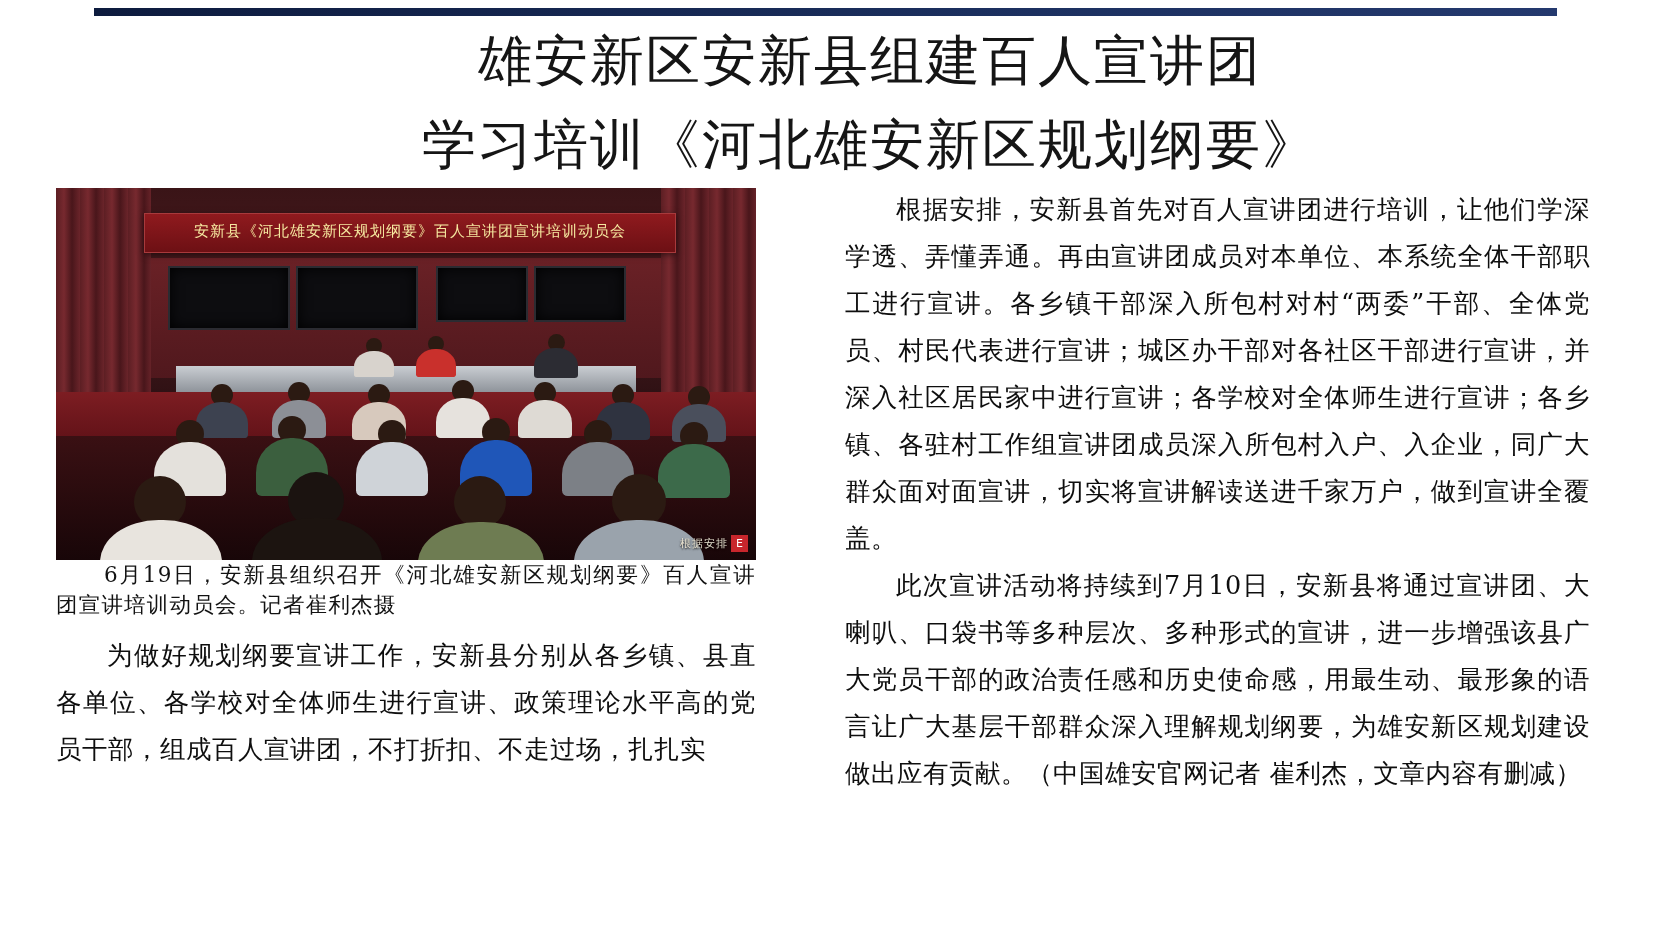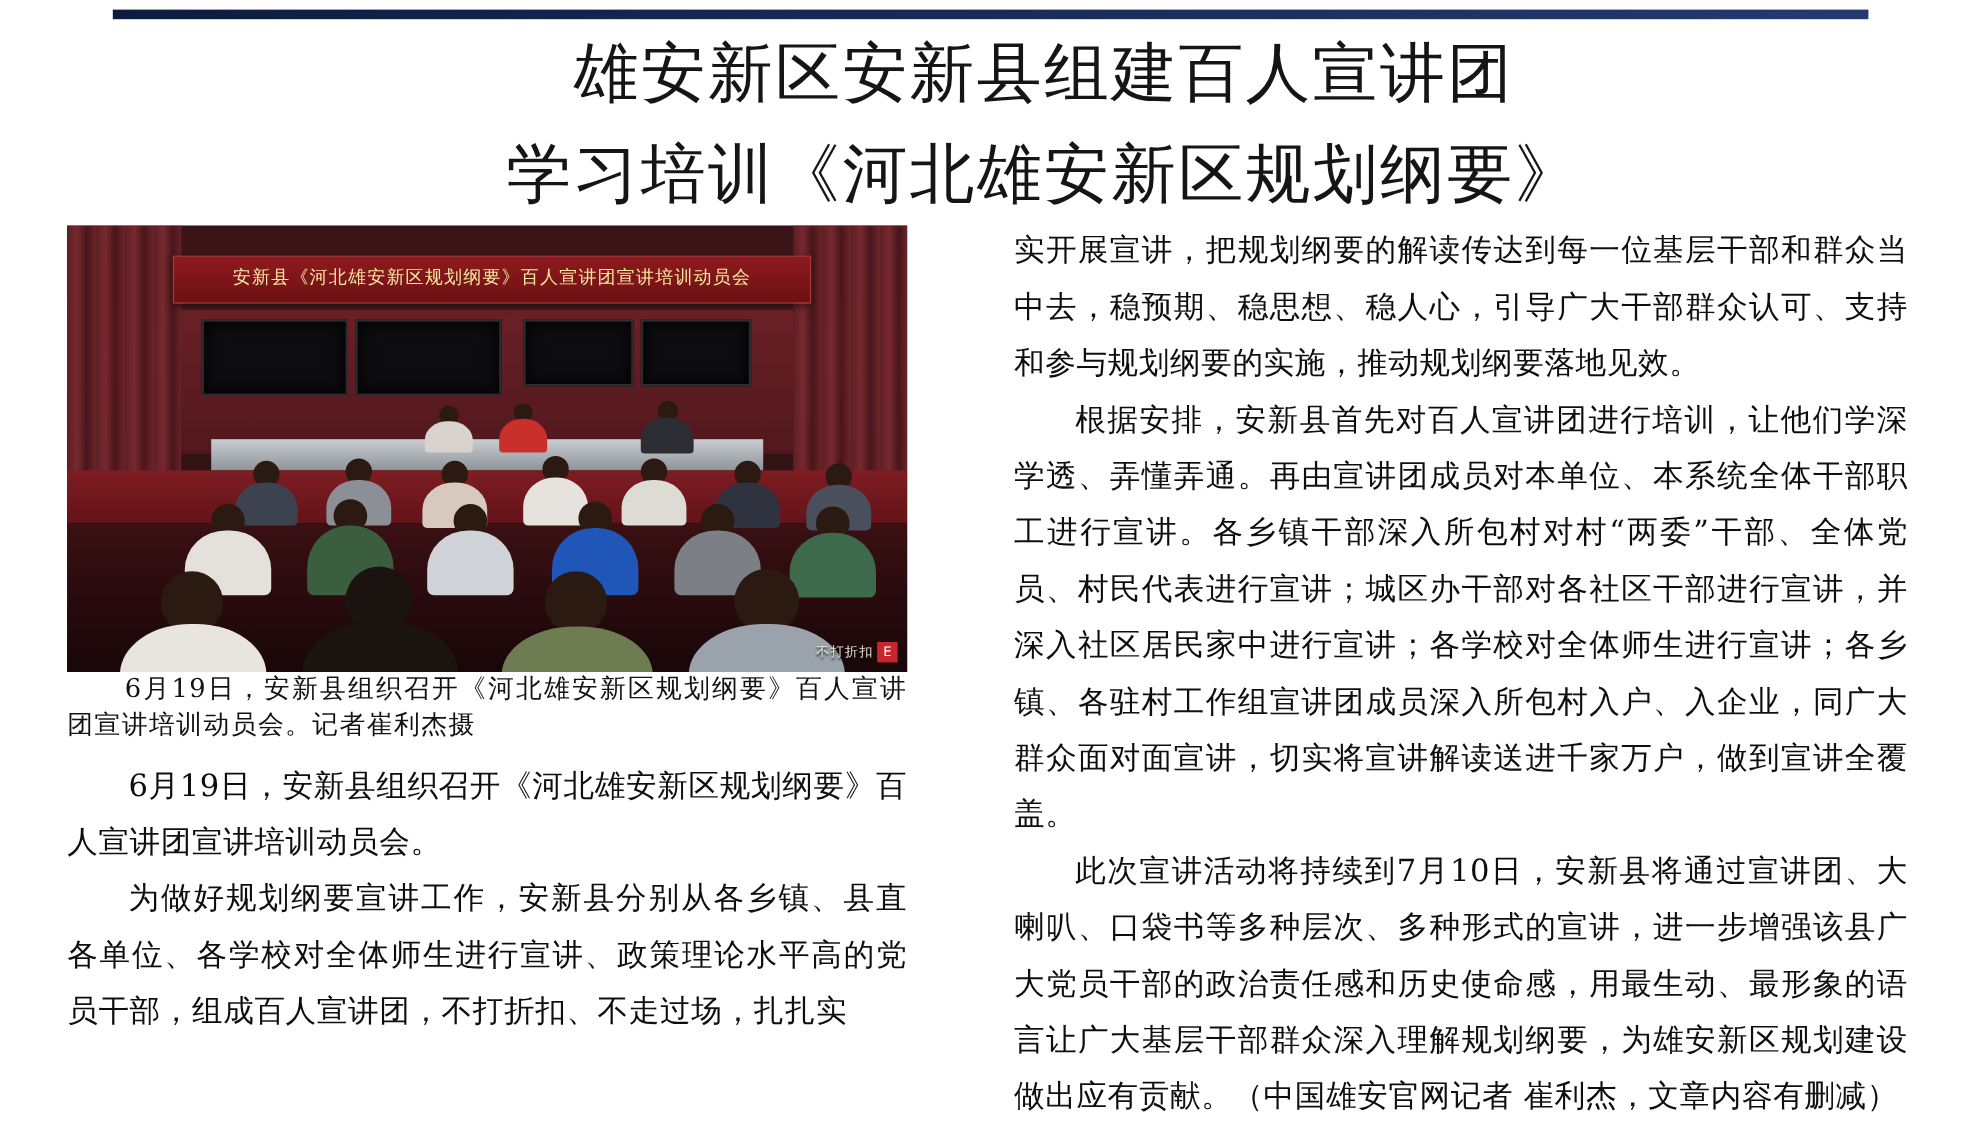--- a/index.html
+++ b/index.html
@@ -270,36 +270,34 @@
       <div class="head" style="left:78px; top:288px; width:52px; height:52px;"></div>
       <div class="person" style="left:44px; top:332px; width:122px; height:70px; background:#e8e4de;"></div>
       <div class="head" style="left:232px; top:284px; width:56px; height:56px; background:#1b1310;"></div>
       <div class="person" style="left:196px; top:330px; width:130px; height:72px; background:#1c1410;"></div>
       <div class="head" style="left:398px; top:288px; width:52px; height:52px;"></div>
       <div class="person" style="left:362px; top:334px; width:126px; height:68px; background:#6e7c52;"></div>
       <div class="head" style="left:556px; top:286px; width:54px; height:54px;"></div>
       <div class="person" style="left:518px; top:332px; width:130px; height:70px; background:#9aa3ac;"></div>
 
       <div class="ph-watermark">
-        <span class="ph-wm-text">不打折扣</span>
+        <span class="ph-wm-text">根据安排</span>
         <span class="ph-wm-box">E</span>
       </div>
     </div>
 
     <div class="caption">
       <span class="indent"></span><span>6月19日，安新县组织召开《河北雄安新区规划纲要》百人宣讲团宣讲培训动员会。记者崔利杰摄</span>
     </div>
 
     <div class="body-text left-body">
-      <p>6月19日，安新县组织召开《河北雄安新区规划纲要》百人宣讲团宣讲培训动员会。</p>
       <p>为做好规划纲要宣讲工作，安新县分别从各乡镇、县直各单位、各学校对全体师生进行宣讲、政策理论水平高的党员干部，组成百人宣讲团，不打折扣、不走过场，扎扎实</p>
     </div>
   </div>
 
   <div class="right-col">
     <div class="body-text">
-      <p class="noindent">实开展宣讲，把规划纲要的解读传达到每一位基层干部和群众当中去，稳预期、稳思想、稳人心，引导广大干部群众认可、支持和参与规划纲要的实施，推动规划纲要落地见效。</p>
       <p>根据安排，安新县首先对百人宣讲团进行培训，让他们学深学透、弄懂弄通。再由宣讲团成员对本单位、本系统全体干部职工进行宣讲。各乡镇干部深入所包村对村“两委”干部、全体党员、村民代表进行宣讲；城区办干部对各社区干部进行宣讲，并深入社区居民家中进行宣讲；各学校对全体师生进行宣讲；各乡镇、各驻村工作组宣讲团成员深入所包村入户、入企业，同广大群众面对面宣讲，切实将宣讲解读送进千家万户，做到宣讲全覆盖。</p>
       <p>此次宣讲活动将持续到7月10日，安新县将通过宣讲团、大喇叭、口袋书等多种层次、多种形式的宣讲，进一步增强该县广大党员干部的政治责任感和历史使命感，用最生动、最形象的语言让广大基层干部群众深入理解规划纲要，为雄安新区规划建设做出应有贡献。（中国雄安官网记者 崔利杰，文章内容有删减）</p>
     </div>
   </div>
 
 </div>
 
 </body></html>

